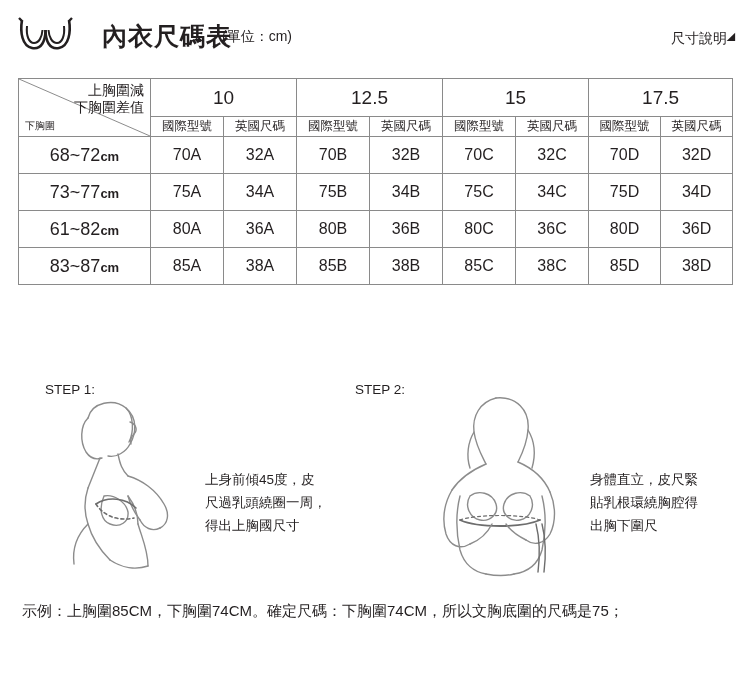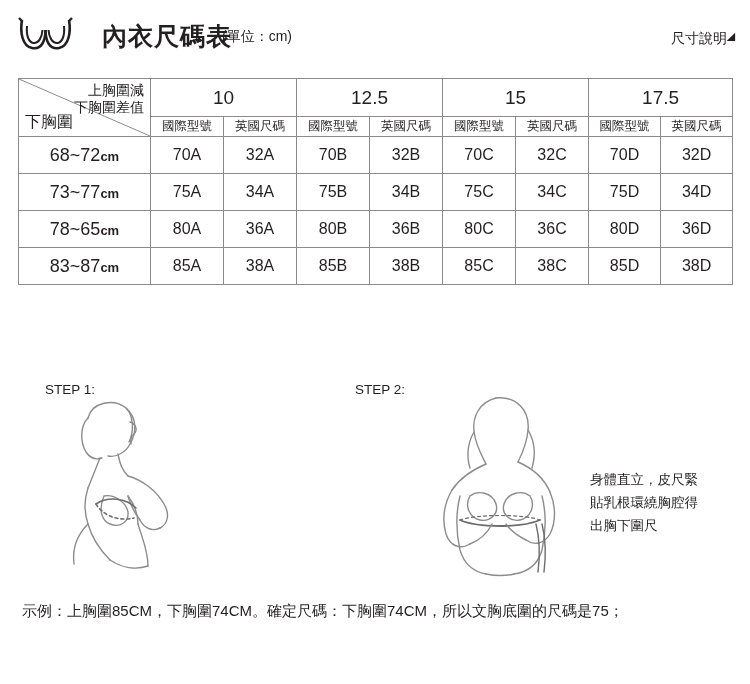--- a/index.html
+++ b/index.html
@@ -60,21 +60,21 @@
   }
   .corner-cell .diag {
     position: absolute; left: 0; top: 0; width: 100%; height: 100%;
   }
   .corner-cell .upper {
     position: absolute; right: 6px; top: 3px;
     font-size: 14px; line-height: 17px; text-align: right;
   }
   .corner-cell .lower {
     position: absolute; left: 6px; bottom: 3px;
-    font-size: 16px; text-align: left;
+    font-size: 10px; text-align: left;
   }
   .diffhead {
     height: 38px; font-size: 19px;
   }
   .subhead {
     height: 20px; font-size: 12.5px;
   }
   .rowlabel {
     font-size: 18px; font-weight: bold; height: 37px;
   }
@@ -181,21 +181,21 @@
         <td class="cell">75A</td>
         <td class="cell">34A</td>
         <td class="cell">75B</td>
         <td class="cell">34B</td>
         <td class="cell">75C</td>
         <td class="cell">34C</td>
         <td class="cell">75D</td>
         <td class="cell">34D</td>
       </tr>
       <tr>
-        <td class="rowlabel"><span>78~65</span><span class="cm">cm</span></td>
+        <td class="rowlabel"><span>61~82</span><span class="cm">cm</span></td>
         <td class="cell">80A</td>
         <td class="cell">36A</td>
         <td class="cell">80B</td>
         <td class="cell">36B</td>
         <td class="cell">80C</td>
         <td class="cell">36C</td>
         <td class="cell">80D</td>
         <td class="cell">36D</td>
       </tr>
       <tr>
@@ -243,20 +243,25 @@
           <path d="M66 112 C78 104, 96 106, 106 116" stroke="#6d6d6d" stroke-width="1.6"></path>
           <path d="M66 112 C72 122, 86 130, 104 126" stroke="#6d6d6d" stroke-width="1.6" stroke-dasharray="3 3"></path>
 
           <path d="M80 168 C92 176, 106 178, 118 174"></path>
           <path d="M108 132 C112 146, 118 158, 118 174"></path>
           <path d="M58 132 C48 142, 42 156, 44 172"></path>
         </g>
       </svg>
     </span>
 
+    <span class="step-text step1-text">
+      <span>上身前傾45度，皮</span><br>
+      <span>尺過乳頭繞圈一周，</span><br>
+      <span>得出上胸國尺寸</span>
+    </span>
 
     <span class="fig fig2">
       <svg width="200" height="185" viewBox="0 0 200 185">
         <g fill="none" stroke="#8c8c8c" stroke-width="1.4" stroke-linecap="round" stroke-linejoin="round">
 
           <path d="M96 6 C116 4, 130 18, 128 38 C127 52, 122 62, 118 70"></path>
           <path d="M96 6 C80 10, 72 24, 74 40 C76 54, 82 64, 86 72"></path>
           <path d="M74 40 C68 50, 66 64, 70 76"></path>
           <path d="M128 38 C134 48, 136 62, 132 76"></path>
 

